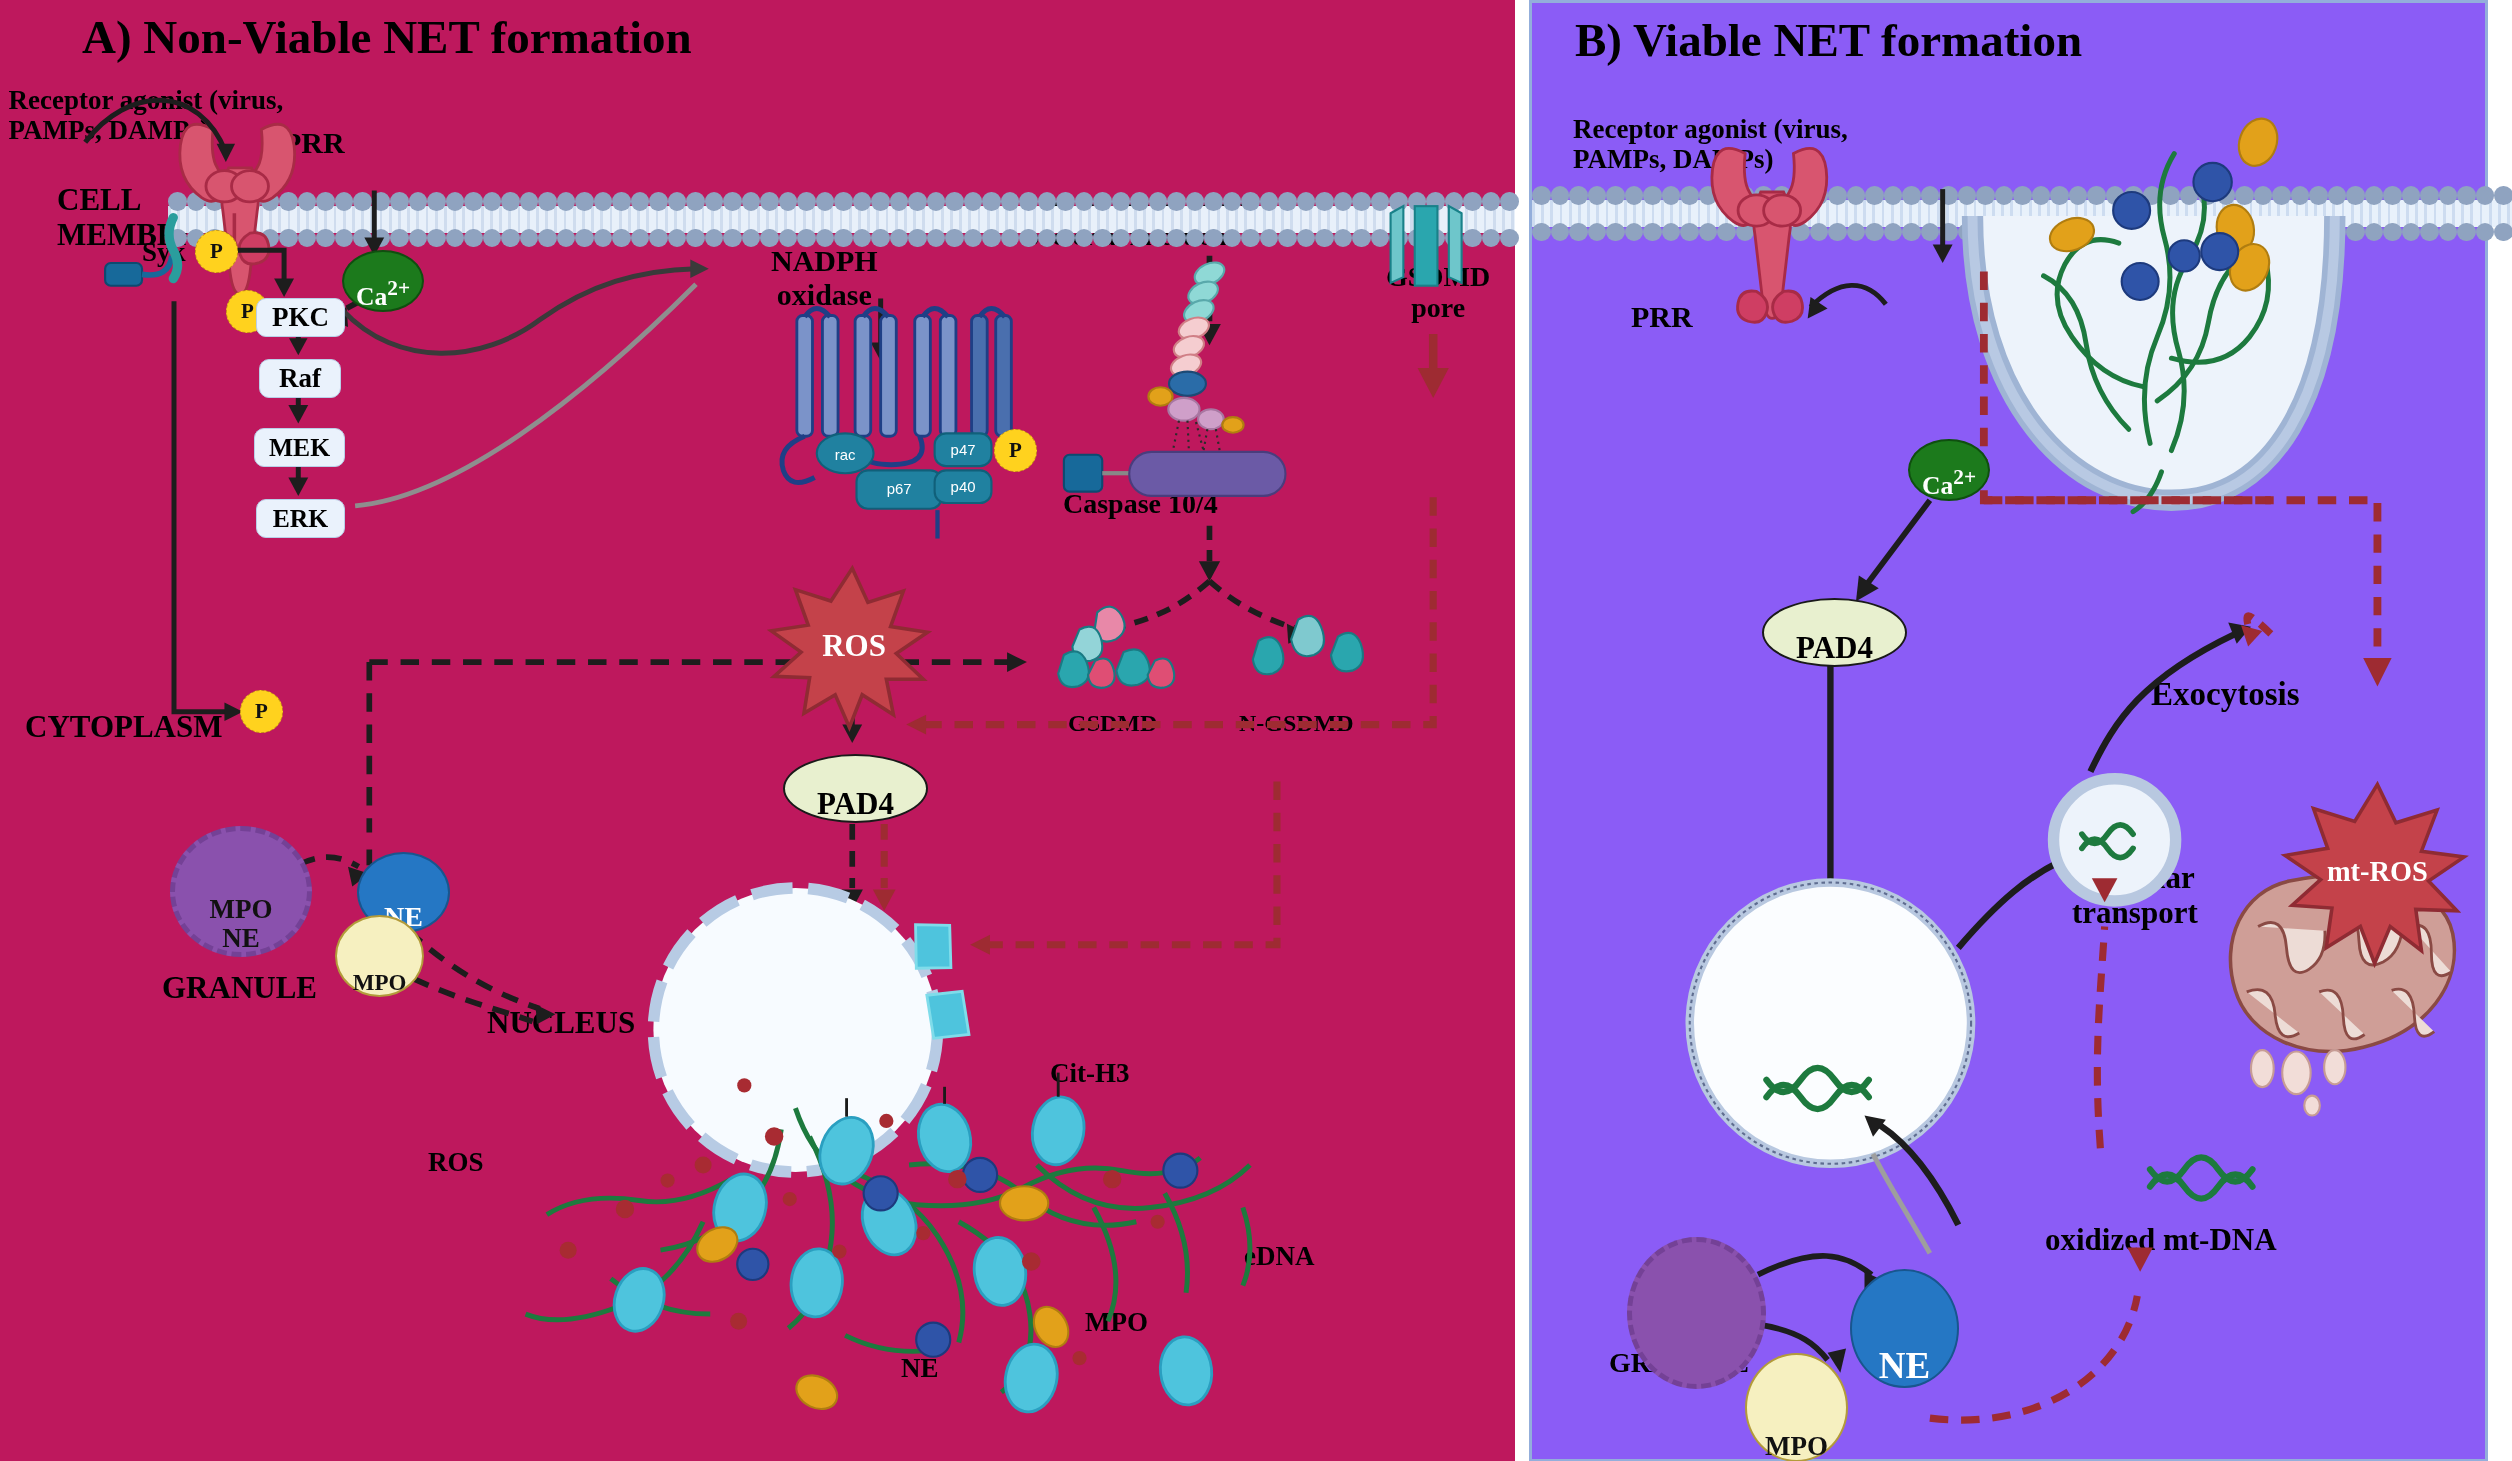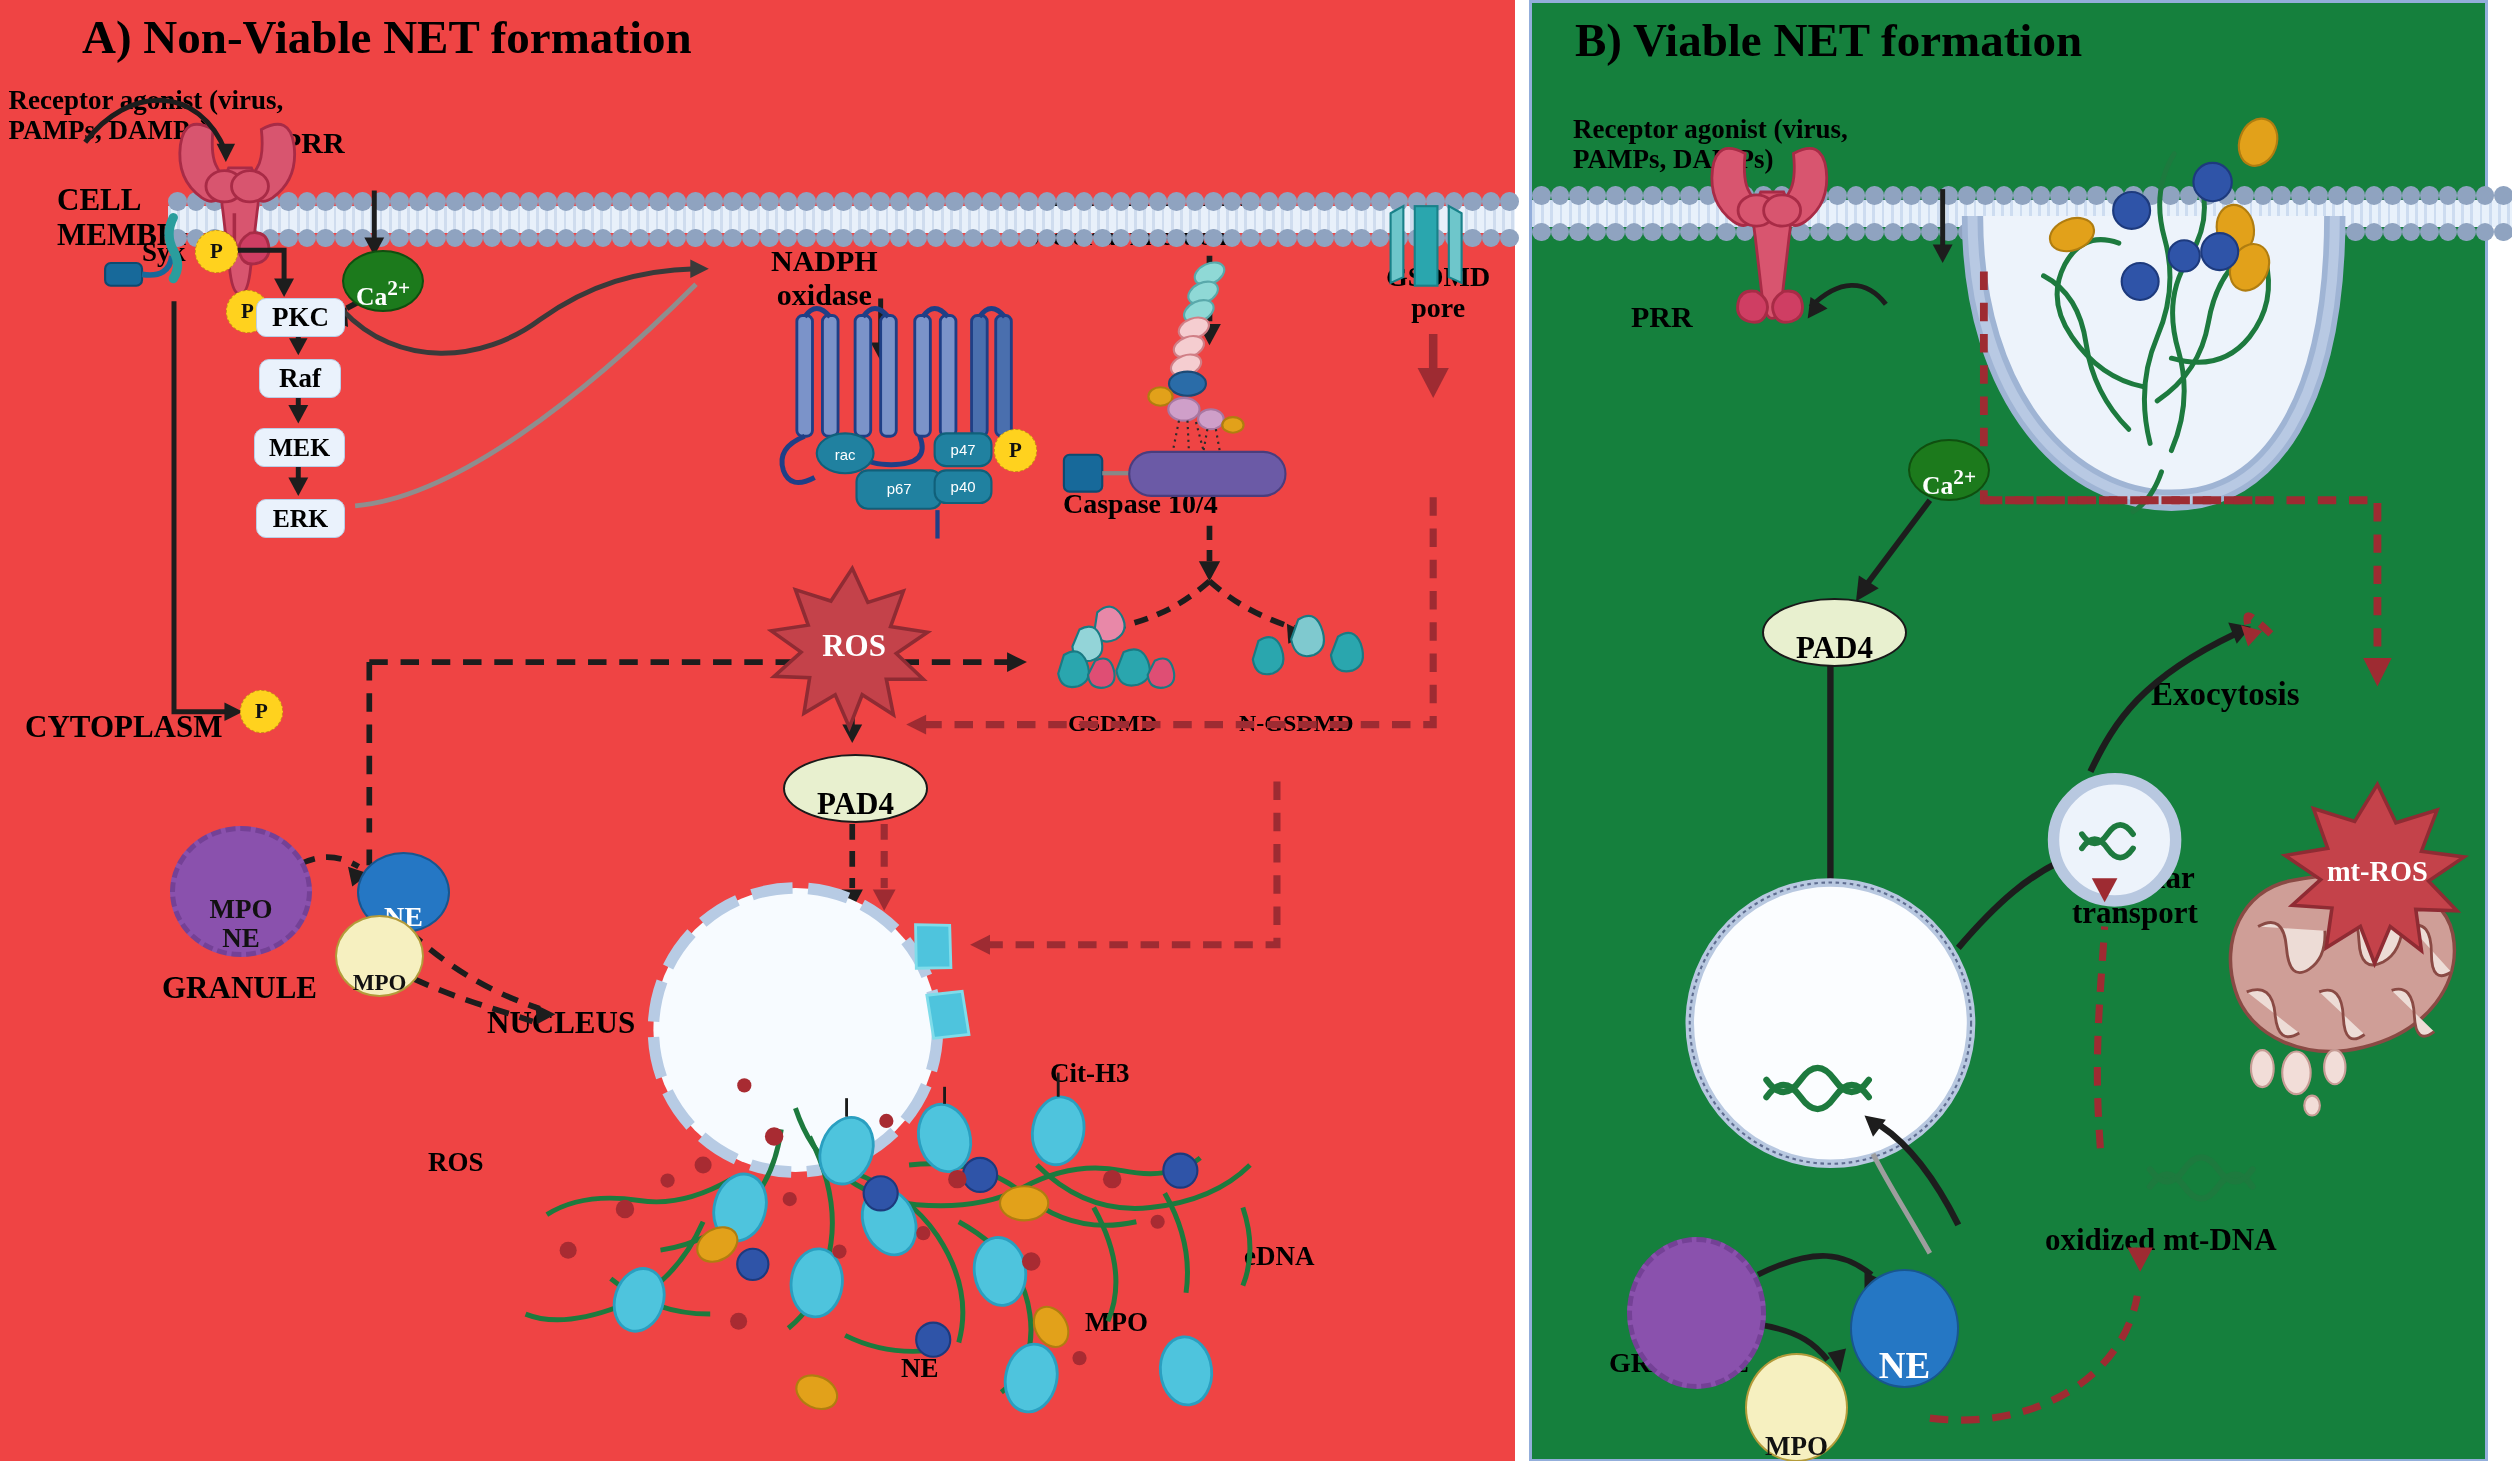--- a/index.html
+++ b/index.html
@@ -4,22 +4,22 @@
 <style>
   html,body{margin:0;padding:0;background:#fff;}
   #root{
     position:relative;
     width:2512px;height:1462px;
     font-family:"Liberation Serif", serif;
     overflow:hidden;
     background:#ffffff;
   }
   .panel{position:absolute;top:0;bottom:0;}
-  #panelA{left:0;width:1515px;background:#ef4444;}
-  #panelB{left:1529px;width:959px;background:#15803d;border:3.6px solid #93aedb;box-sizing:border-box;}
+  #panelA{left:0;width:1515px;background:#be185d;}
+  #panelB{left:1529px;width:959px;background:#8b5cf6;border:3.6px solid #93aedb;box-sizing:border-box;}
   .ttl{position:absolute;font-weight:bold;color:#000;white-space:pre;line-height:1.05;}
   .lbl{position:absolute;color:#000;white-space:pre;line-height:1.12;font-weight:bold;}
   
   .memb{position:absolute;height:55px;}
   .memb .row{position:absolute;left:0;right:0;height:18.5px;display:flex;}
   .memb .row.top{top:0;}
   .memb .row.bot{bottom:0;}
   .memb .head{width:18.5px;height:18.5px;border-radius:50%;background:#8fa3c0;flex:0 0 18.5px;}
   .memb .tails{position:absolute;left:0;right:0;top:14px;bottom:14px;
      background:repeating-linear-gradient(90deg,#cfdcee 0 2.8px,#e8f0fa 2.8px 9.2px);}

